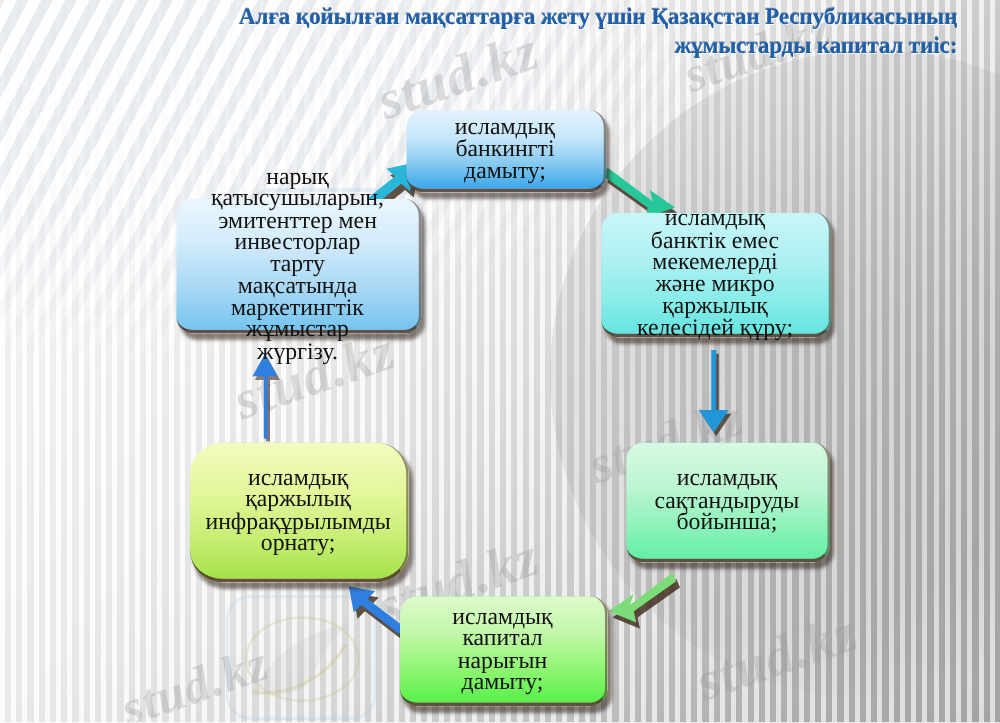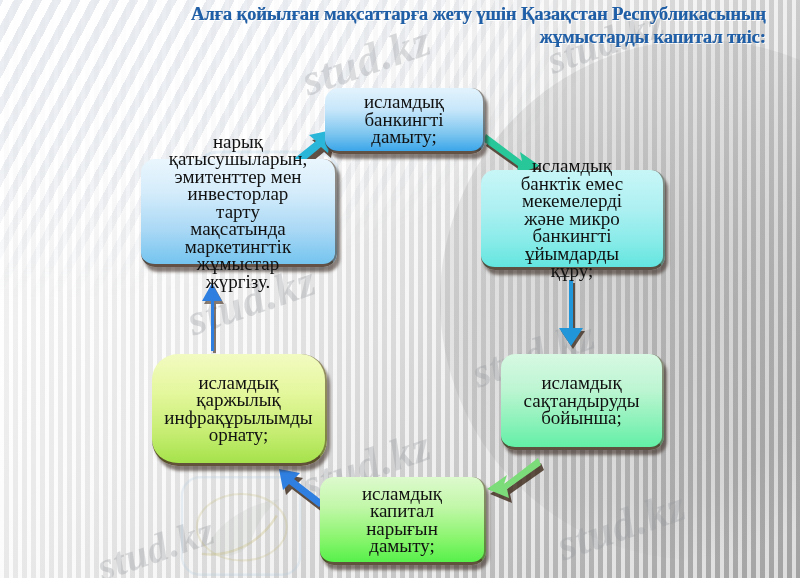--- a/index.html
+++ b/index.html
@@ -199,21 +199,21 @@
     <path d="M11 70 L11 20 L2 20 L12 2 L22 20 L14 20 L14 70 Z" fill="#2f7fe0"></path>
   </svg>
 
   <div class="box" style="left:325px; top:88px; width:160px; height:66px;
               background:linear-gradient(180deg,#e3f3fd 0%,#c6e6fa 35%,#7ec6ef 72%,#3ba6e9 100%);">
     <span>исламдық банкингті дамыту;</span>
   </div>
 
   <div class="box" style="left:481px; top:170px; width:184px; height:100px;
               background:linear-gradient(180deg,#c8f6f7 0%,#adf0f2 40%,#86ebe8 75%,#63e5df 100%);">
-    <span>исламдық банктік емес мекемелерді және микро банкингті ұйымдарды құру;</span>
+    <span>исламдық банктік емес мекемелерді және микро қаржылық келесідей құру;</span>
   </div>
 
   <div class="box" style="left:501px; top:354px; width:163px; height:96px;
               background:linear-gradient(180deg,#d7f9e3 0%,#bdf5d2 38%,#8df2ba 72%,#63efa6 100%);">
     <span>исламдық сақтандыруды бойынша;</span>
   </div>
 
   <div class="box" style="left:320px; top:477px; width:166px; height:88px;
               background:linear-gradient(180deg,#ddfacd 0%,#c2f7a9 35%,#8af56e 72%,#57f04b 100%);">
     <span>исламдық капитал нарығын дамыту;</span>

